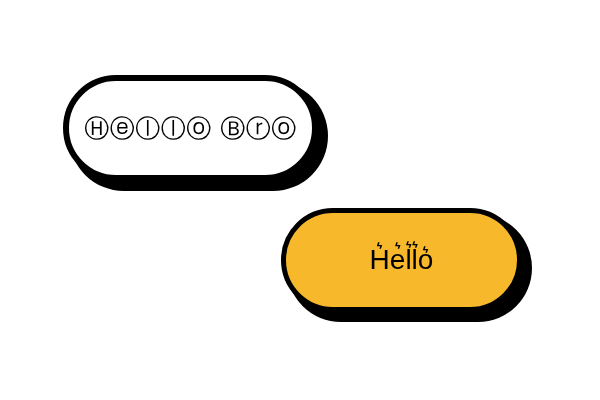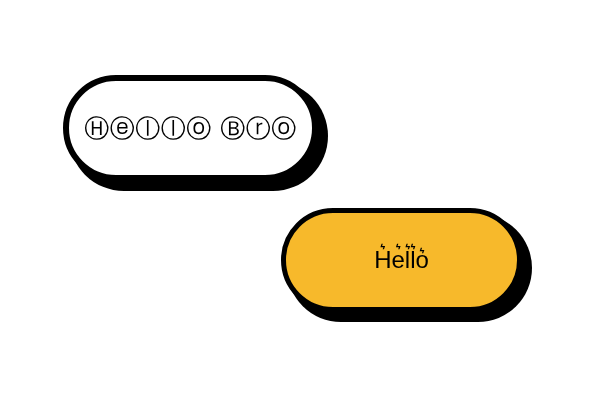--- a/index.html
+++ b/index.html
@@ -41,21 +41,21 @@
     letter-spacing: 0.5px;
   }
   .pill-yellow {
     left: 281px;
     top: 208px;
     width: 241px;
     height: 104px;
     background: #f7b92b;
     border-width: 5px;
     font-family: "Liberation Sans", "DejaVu Sans", sans-serif;
-    font-size: 24px;
+    font-size: 28px;
   }
   .pill-label {
     pointer-events: none;
   }
 </style>
 </head>
 <body>
 
 <div class="stage">
 

